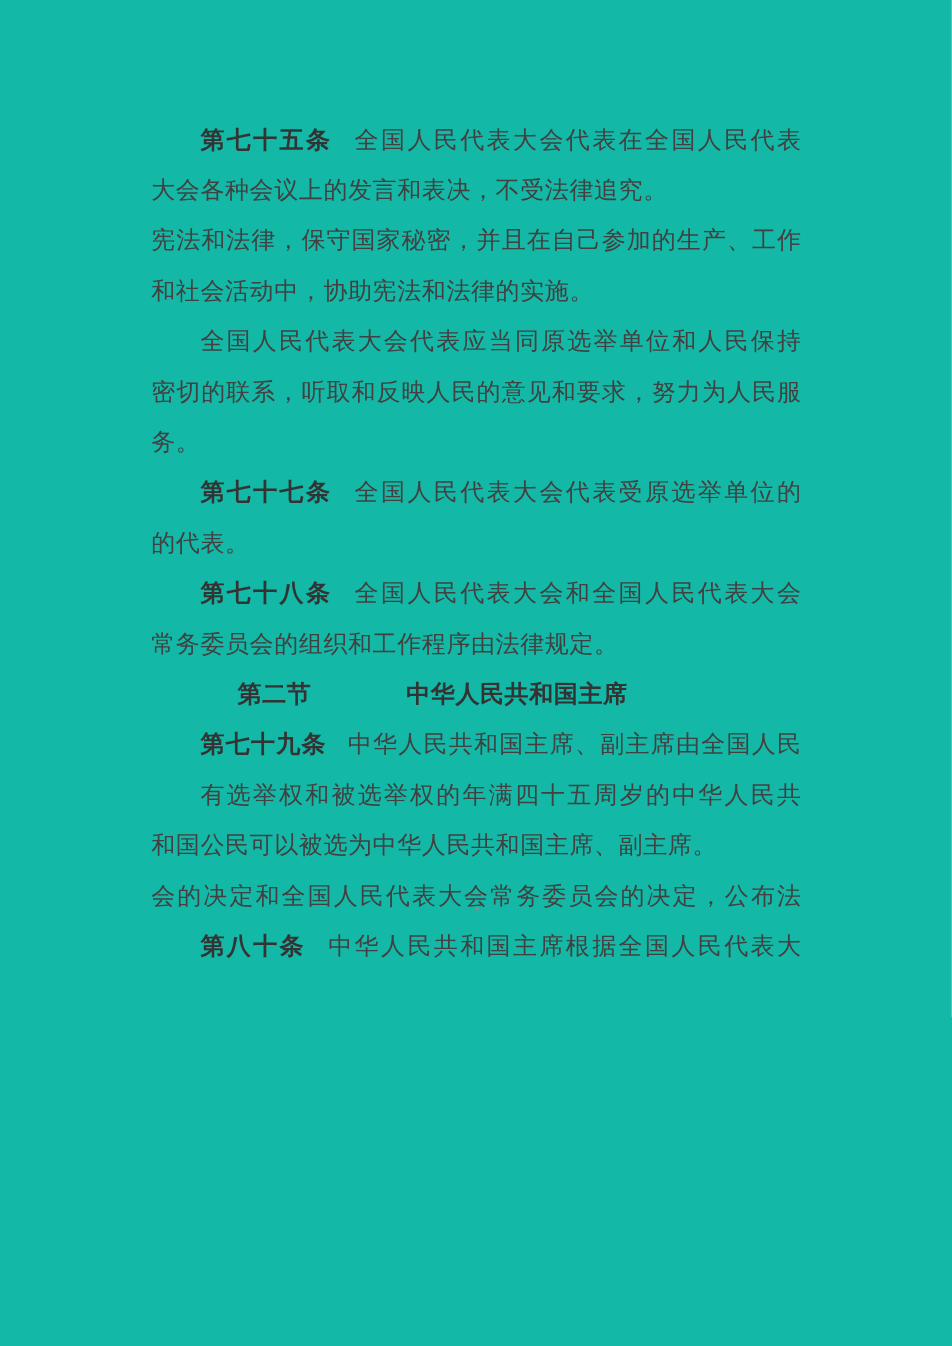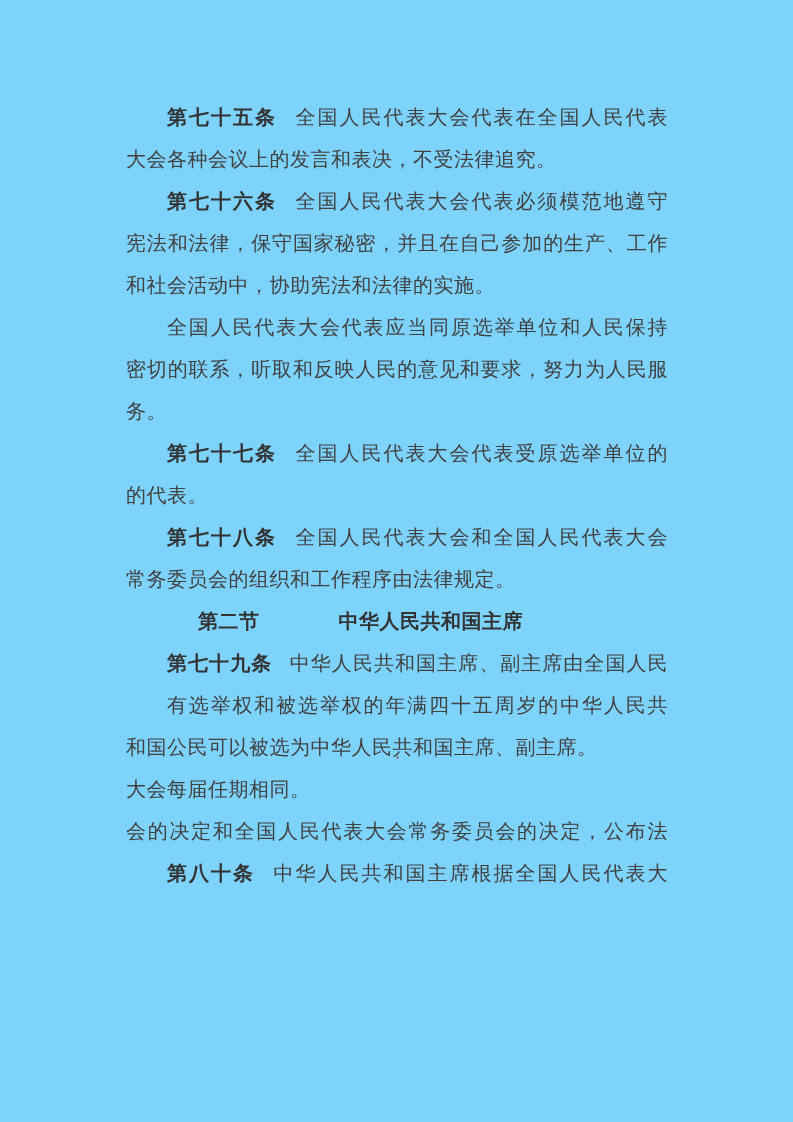--- a/index.html
+++ b/index.html
@@ -5,21 +5,21 @@
   html, body { margin: 0; padding: 0; }
   body {
     width: 793px; height: 1122px;
     background: #ffffff;
     overflow: hidden;
     font-family: "Liberation Serif", "DejaVu Serif", serif;
   }
   .page {
     position: relative;
     width: 793px; height: 1122px;
-    background: #7dd3fc;
+    background: #14b8a6;
   }
   .text-block {
     position: absolute;
     left: 126px; top: 96px;
     width: 542px;
     color: #414141;
     font-size: 20px;
   }
   .line {
     height: 42px;
@@ -47,32 +47,30 @@
     background: #8a8a8a;
   }
 </style>
 </head>
 <body>
 
 <div class="page">
   <div class="text-block">
       <div class="line indent justify"><span class="bold">第七十五条</span><span class="gap"></span><span>全国人民代表大会代表在全国人民代表</span></div>
       <div class="line"><span>大会各种会议上的发言和表决，不受法律追究。</span></div>
-      <div class="line indent justify"><span class="bold">第七十六条</span><span class="gap"></span><span>全国人民代表大会代表必须模范地遵守</span></div>
       <div class="line justify"><span>宪法和法律，保守国家秘密，并且在自己参加的生产、工作</span></div>
       <div class="line"><span>和社会活动中，协助宪法和法律的实施。</span></div>
       <div class="line indent justify"><span>全国人民代表大会代表应当同原选举单位和人民保持</span></div>
       <div class="line justify"><span>密切的联系，听取和反映人民的意见和要求，努力为人民服</span></div>
       <div class="line"><span>务。</span></div>
       <div class="line indent justify"><span class="bold">第七十七条</span><span class="gap"></span><span>全国人民代表大会代表受原选举单位的</span></div>
       <div class="line"><span>的代表。</span></div>
       <div class="line indent justify"><span class="bold">第七十八条</span><span class="gap"></span><span>全国人民代表大会和全国人民代表大会</span></div>
       <div class="line"><span>常务委员会的组织和工作程序由法律规定。</span></div>
       <div class="line indent heading"><span class="bold">第二节</span><span class="gap"></span><span>中华人民共和国主席</span></div>
       <div class="line indent justify"><span class="bold">第七十九条</span><span class="gap"></span><span>中华人民共和国主席、副主席由全国人民</span></div>
       <div class="line indent justify"><span>有选举权和被选举权的年满四十五周岁的中华人民共</span></div>
       <div class="line"><span>和国公民可以被选为中华人民共和国主席、副主席。</span></div>
-      <div class="line"><span>大会每届任期相同。</span></div>
       <div class="line justify"><span>会的决定和全国人民代表大会常务委员会的决定，公布法</span></div>
       <div class="line indent justify"><span class="bold">第八十条</span><span class="gap"></span><span>中华人民共和国主席根据全国人民代表大</span></div>
     </div>
   <div class="speck" style="left: 396px; top: 756px;"></div>
 </div>
 
 </body></html>

